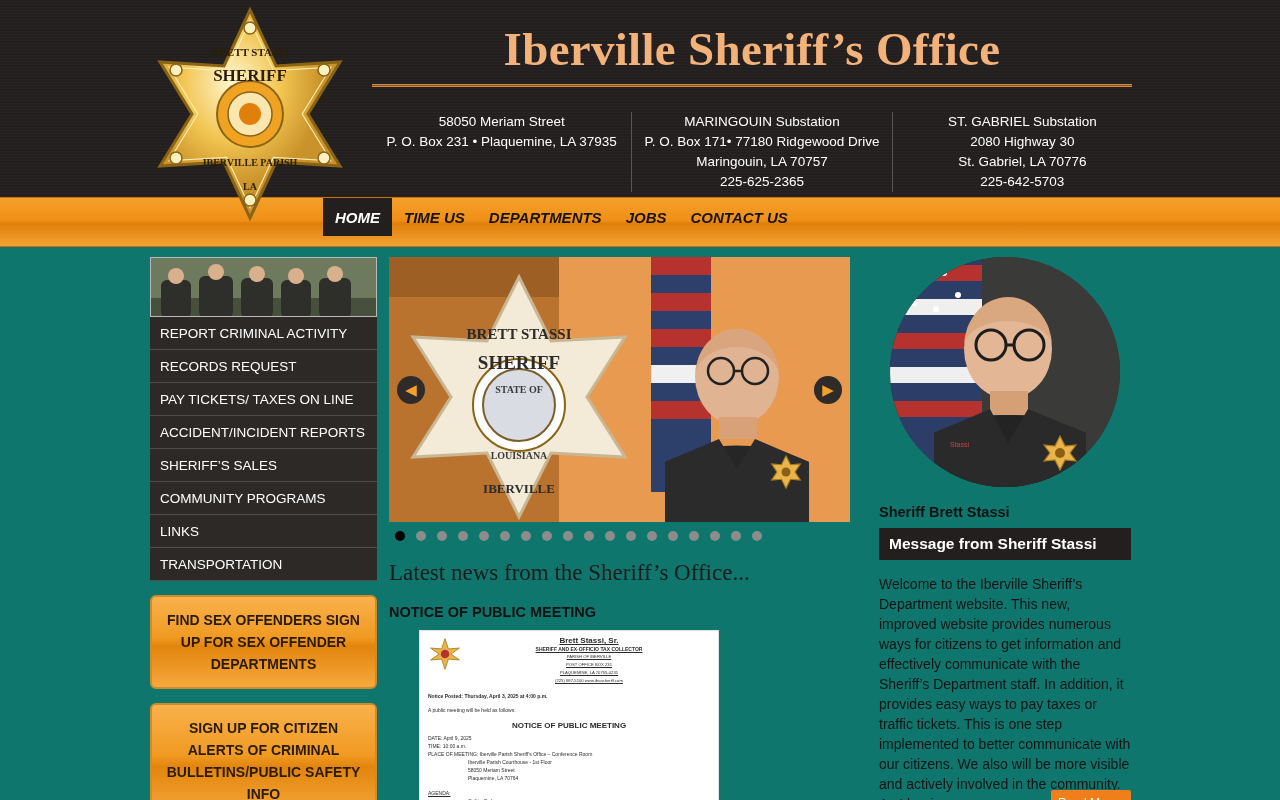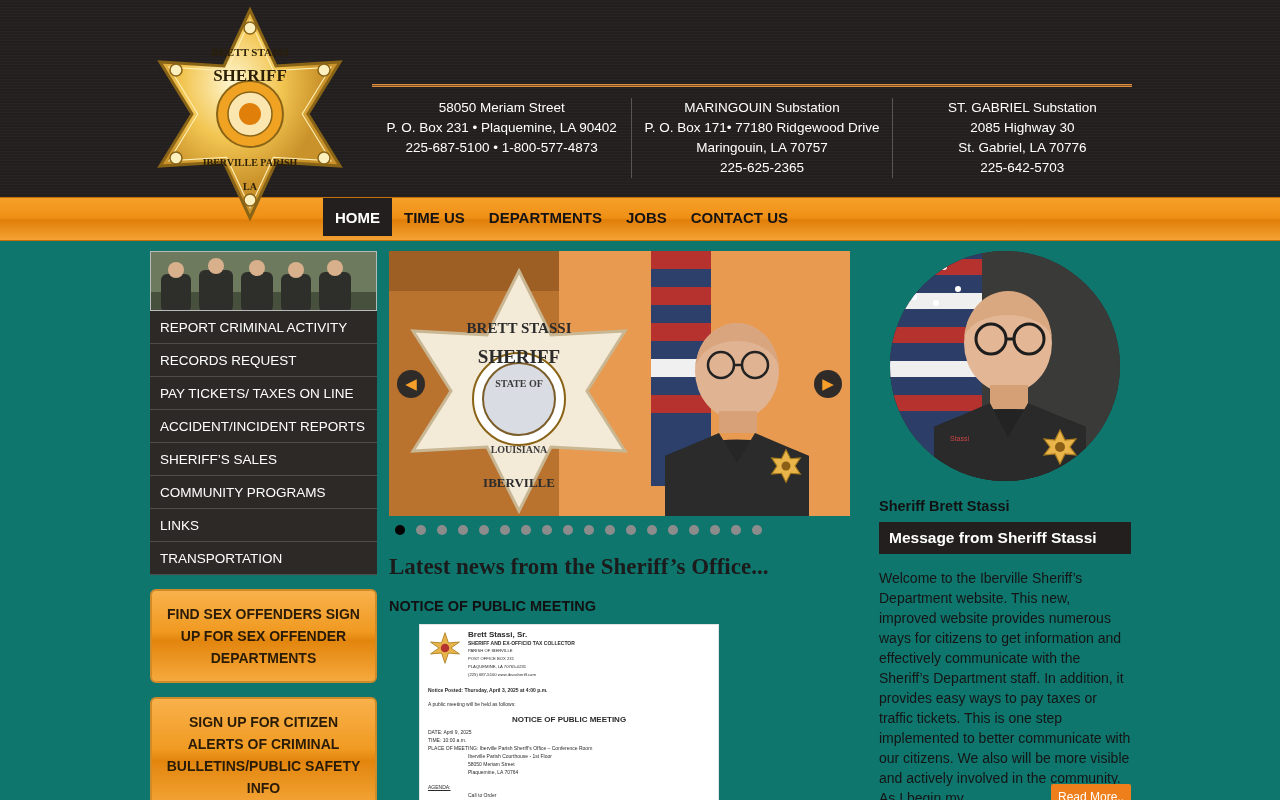--- a/index.html
+++ b/index.html
@@ -40,38 +40,39 @@
   .title-rule {
     position: absolute;
     left: 372px; top: 84px;
     width: 760px; height: 3px;
     border-top: 1px solid #d98b3e;
     border-bottom: 1px solid #d98b3e;
     background: #7d5227;
   }
   .addr-row {
     position: absolute;
-    left: 372px; top: 98px;
+    left: 372px; top: 112px;
     width: 780px;
     display: flex;
     color: #fff;
     font-size: 13.5px;
     line-height: 20px;
     text-align: center;
   }
   .addr-col { flex: 1; padding: 0 10px; }
   .addr-col.mid { border-left: 1px solid #5a5552; border-right: 1px solid #5a5552; }
 
   
   .navbar {
     position: relative;
-    width: 1280px; height: 44px;
+    width: 1280px; height: 50px;
     background: linear-gradient(180deg,#f6a02a 0%, #ef8f15 48%, #e07f0a 52%, #f3a233 100%);
     border-top: 1px solid #c26f08;
     border-bottom: 1px solid #c26f08;
+    font-style: italic;
   }
   .nav-inner {
     position: absolute; left: 323px; top: 0;
     height: 38px;
     display: flex;
     align-items: stretch;
   }
   .nav-item {
     display: flex; align-items: center;
     padding: 0 12px;
@@ -165,42 +166,41 @@
     padding-left: 6px;
     gap: 11px;
   }
   .dot { width: 10px; height: 10px; border-radius: 50%; background: #8c8c8c; cursor: pointer; }
   .dot.active { background: #000; }
   .news-head {
     font-family: "Liberation Serif", serif;
     font-size: 23px;
     color: #1b1b1b;
     margin: 10px 0 18px 0;
-    font-weight: bold;
   }
   .news-title {
     font-size: 14.5px;
     font-weight: bold;
     color: #111;
     margin-bottom: 10px;
   }
   .doc-thumb {
     width: 300px; height: 215px;
     margin-left: 30px;
     background: #fff;
     border: 1px solid #e3e3e3;
     font-size: 5.5px;
     color: #2b2b2b;
     padding: 6px 8px;
     overflow: hidden;
     line-height: 8px;
   }
   .doc-letterhead { display: flex; gap: 6px; align-items: flex-start; }
   .doc-star { width: 34px; height: 34px; flex: none; }
-  .doc-lh-text { flex: 1; }
+  .doc-lh-text { text-align: center; flex: 1; text-decoration: underline; }
   .doc-lh-text .n { font-size: 8px; font-weight: bold; }
   .doc-lh-text .s { font-size: 5px; font-weight: bold; }
   .doc-lh-text .a { font-size: 4.2px; }
   .doc-center { text-align: center; font-weight: bold; font-size: 8px; margin: 8px 0 4px; }
   .doc-small { font-size: 5px; }
   .doc-indent { padding-left: 40px; }
 
   
   .rightcol {
     position: absolute;
@@ -277,37 +277,37 @@
         <circle cx="0" cy="0" r="22" fill="#fbe6b0" stroke="#8a6416" stroke-width="1.5"></circle>
         <circle cx="0" cy="0" r="11" fill="#e07f0a"></circle>
         <text x="0" y="-58" font-size="11" font-weight="bold" text-anchor="middle" fill="#2b1f07" font-family="Liberation Serif, serif">BRETT STASSI</text>
         <text x="0" y="-33" font-size="17" font-weight="bold" text-anchor="middle" fill="#2b1f07" font-family="Liberation Serif, serif">SHERIFF</text>
         <text x="0" y="52" font-size="10" font-weight="bold" text-anchor="middle" fill="#2b1f07" font-family="Liberation Serif, serif">IBERVILLE PARISH</text>
         <text x="0" y="76" font-size="10" font-weight="bold" text-anchor="middle" fill="#2b1f07" font-family="Liberation Serif, serif">LA</text>
       </g>
     </svg>
   </div>
 
+  <div class="site-title">Iberville Sheriff’s Office</div>
   <div class="title-rule"></div>
 
   <div class="addr-row">
     <div class="addr-col">
       <div>58050 Meriam Street</div>
-      <div>P. O. Box 231 • Plaquemine, LA 90402</div>
-      <div>225-687-5100 • 1-800-577-4873</div>
+      <div>P. O. Box 231 • Plaquemine, LA 37935</div>
     </div>
     <div class="addr-col mid">
       <div>MARINGOUIN Substation</div>
       <div>P. O. Box 171• 77180 Ridgewood Drive</div>
       <div>Maringouin, LA 70757</div>
       <div>225-625-2365</div>
     </div>
     <div class="addr-col">
       <div>ST. GABRIEL Substation</div>
-      <div>2085 Highway 30</div>
+      <div>2080 Highway 30</div>
       <div>St. Gabriel, LA 70776</div>
       <div>225-642-5703</div>
     </div>
   </div>
 </div>
 
 <div class="navbar">
   <div class="nav-inner">
     <div class="nav-item active">HOME</div>
     <div class="nav-item">TIME US</div>

